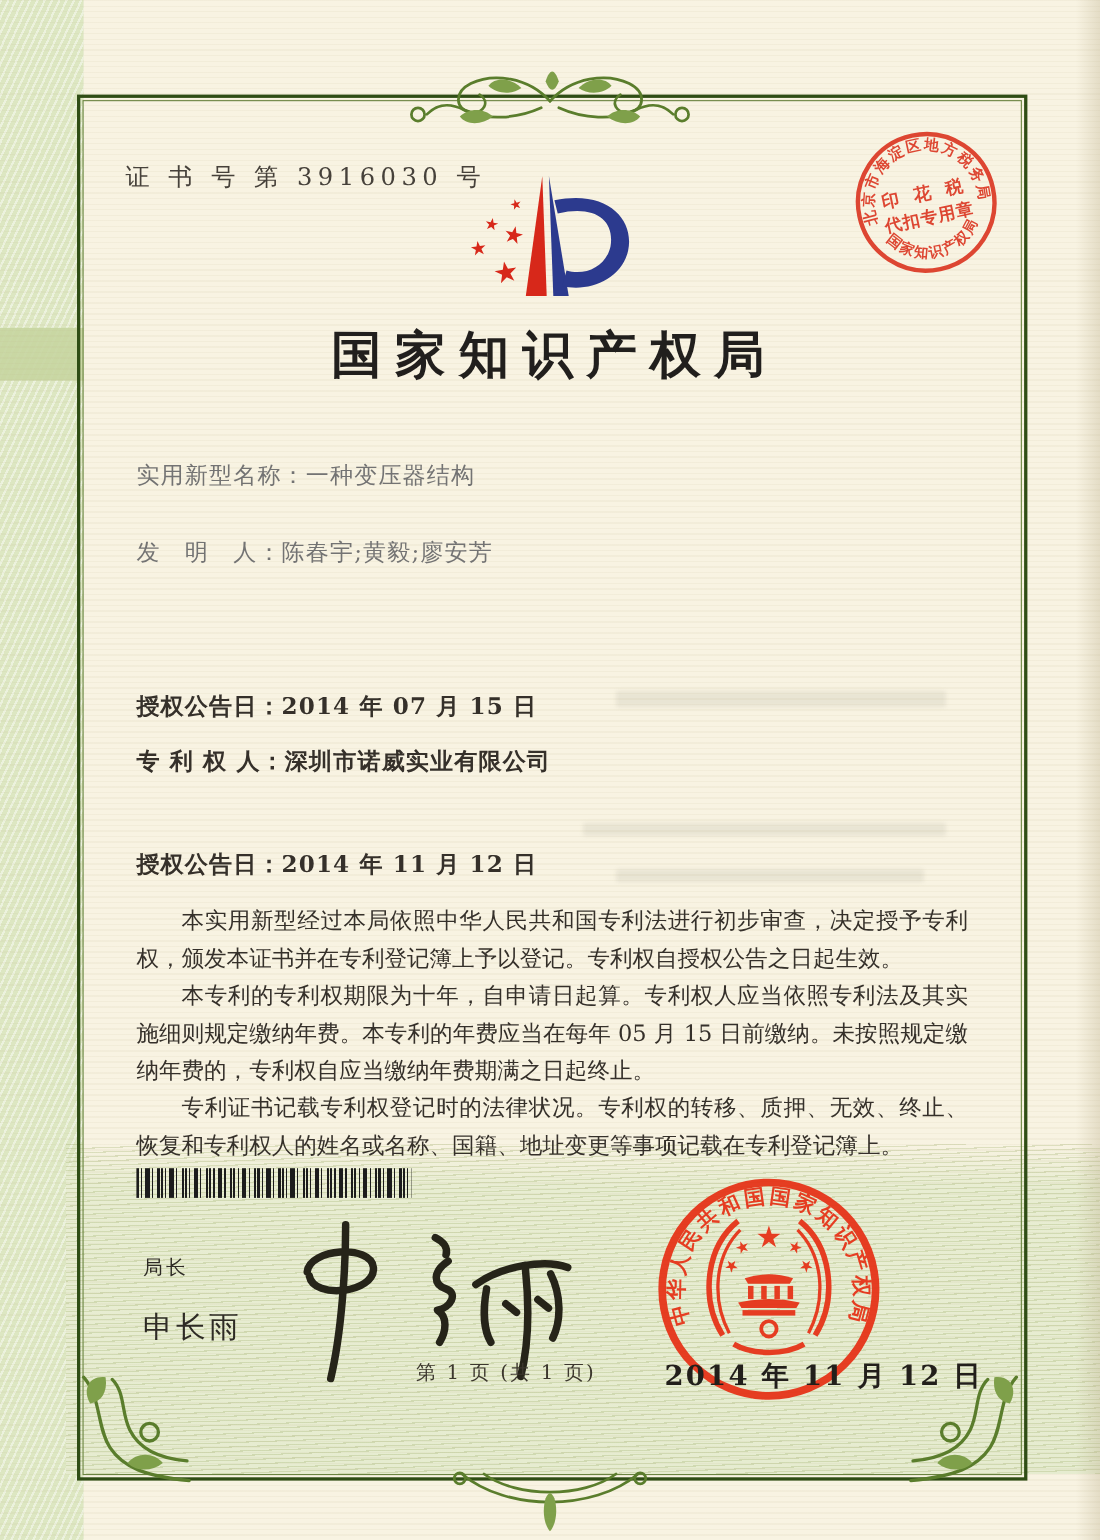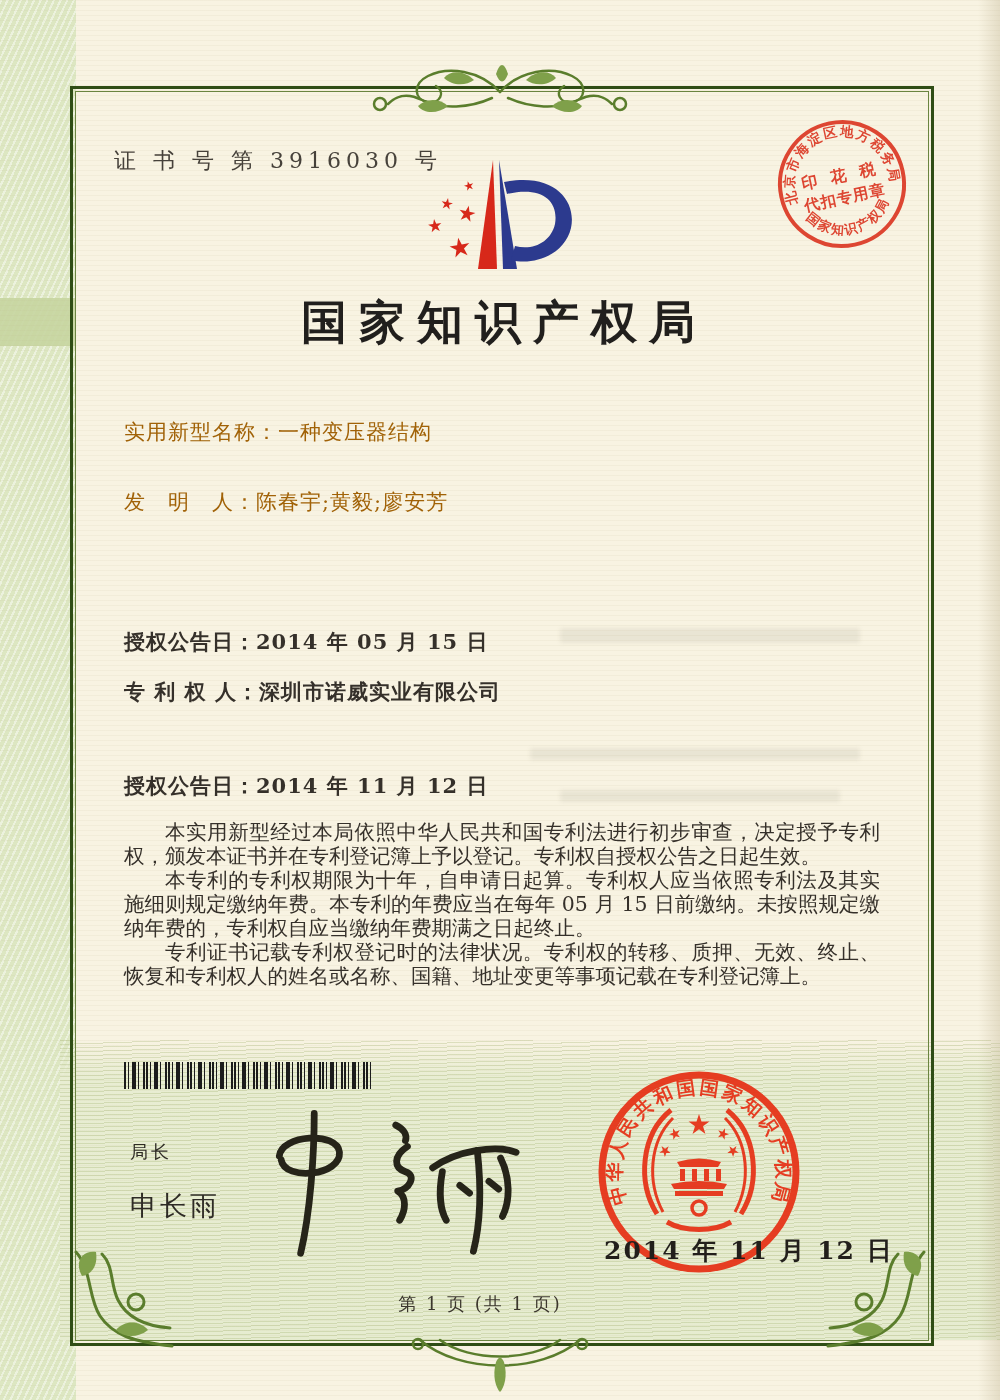--- a/index.html
+++ b/index.html
@@ -27,35 +27,35 @@
     background:repeating-linear-gradient(178deg, rgba(150,168,95,.28) 0 1px, transparent 1px 4px);}
   .right-shade{position:absolute;right:0;top:0;width:22px;height:1400px;
     background:linear-gradient(270deg, rgba(190,178,145,.35), rgba(190,178,145,0));}
   
   .frame{position:absolute;left:70px;top:86px;width:858px;height:1254px;border:3px solid var(--border-green);}
   .frame-inner{position:absolute;inset:2px;border:1px solid #6a8440;}
   
   .cert-no{position:absolute;left:114px;top:146px;font-size:22px;letter-spacing:5px;color:#46413a;}
   .title{position:absolute;left:80px;top:292px;width:848px;text-align:center;font-size:46px;font-weight:700;
     letter-spacing:12px;color:#211f1d;margin:0;}
-  .field-row{position:absolute;left:124px;width:720px;font-size:21px;color:#a16207;letter-spacing:1px;}
+  .field-row{position:absolute;left:124px;width:720px;font-size:21px;color:#737373;letter-spacing:1px;}
   .field-row.bold{font-weight:700;color:#35302a;}
   .paragraphs{position:absolute;left:124px;top:820px;width:756px;color:#35302a;}
-  .paragraphs p{margin:0;font-size:20.5px;line-height:24px;text-align:justify;text-indent:2em;}
+  .paragraphs p{margin:0;font-size:20.5px;line-height:34px;text-align:justify;text-indent:2em;}
   .barcode{position:absolute;left:124px;top:1062px;width:250px;height:27px;
     background:repeating-linear-gradient(90deg,
       #1c1c1c 0 2px, transparent 2px 4px,
       #1c1c1c 4px 5px, transparent 5px 8px,
       #1c1c1c 8px 12px, transparent 12px 14px,
       #1c1c1c 14px 15px, transparent 15px 19px,
       #1c1c1c 19px 21px, transparent 21px 22px);}
   .sig-title{position:absolute;left:130px;top:1140px;font-size:18px;color:#2e2b25;letter-spacing:3px;}
   .sig-name{position:absolute;left:130px;top:1188px;font-size:27px;color:#2e2b25;letter-spacing:3px;}
   .signature-svg{position:absolute;left:252px;top:1096px;}
-  .footer{position:absolute;left:0px;top:1292px;width:920px;text-align:center;font-size:18px;color:#3c372e;letter-spacing:2px;margin-left:20px;}
+  .footer{position:absolute;left:0px;top:1236px;width:920px;text-align:center;font-size:18px;color:#3c372e;letter-spacing:2px;}
   
   .tax-seal{position:absolute;left:762px;top:104px;transform:rotate(-12deg);opacity:.94;}
   .office-seal{position:absolute;left:589px;top:1062px;opacity:.95;}
   .office-date{position:absolute;left:604px;top:1234px;font-size:25px;font-weight:600;color:#221f1b;letter-spacing:2px;z-index:6;}
   .tax-stroke{stroke:var(--seal-red);fill:none;}
   .tax-fill{fill:var(--seal-red);}
   .office-stroke{stroke:var(--office-seal-red);fill:none;}
   .office-fill{fill:var(--office-seal-red);}
   .logo-red{fill:var(--logo-red);}
   .logo-blue{fill:var(--logo-blue);}
@@ -169,21 +169,21 @@
 
   <h1 class="title">国家知识产权局</h1>
 
   <div class="field-row" style="top:418px">
     <span>实用新型名称：</span><span>一种变压器结构</span>
   </div>
   <div class="field-row" style="top:488px">
     <span>发　明　人：</span><span>陈春宇;黄毅;廖安芳</span>
   </div>
   <div class="field-row bold" style="top:628px">
-    <span>授权公告日：</span><span>2014 年 05 月 15 日</span>
+    <span>授权公告日：</span><span>2014 年 07 月 15 日</span>
   </div>
   <div class="field-row bold" style="top:678px">
     <span>专 利 权 人：</span><span>深圳市诺威实业有限公司</span>
   </div>
   <div class="field-row bold" style="top:772px">
     <span>授权公告日：</span><span>2014 年 11 月 12 日</span>
   </div>
 
   <div class="paragraphs">
     <p>本实用新型经过本局依照中华人民共和国专利法进行初步审查，决定授予专利权，颁发本证书并在专利登记簿上予以登记。专利权自授权公告之日起生效。</p>

